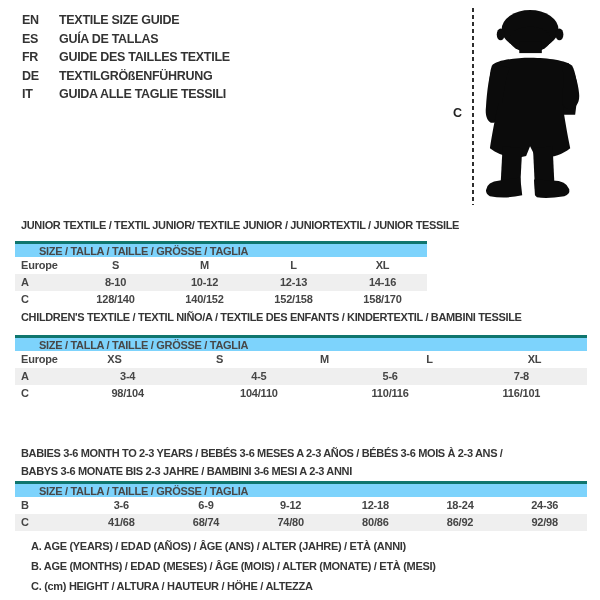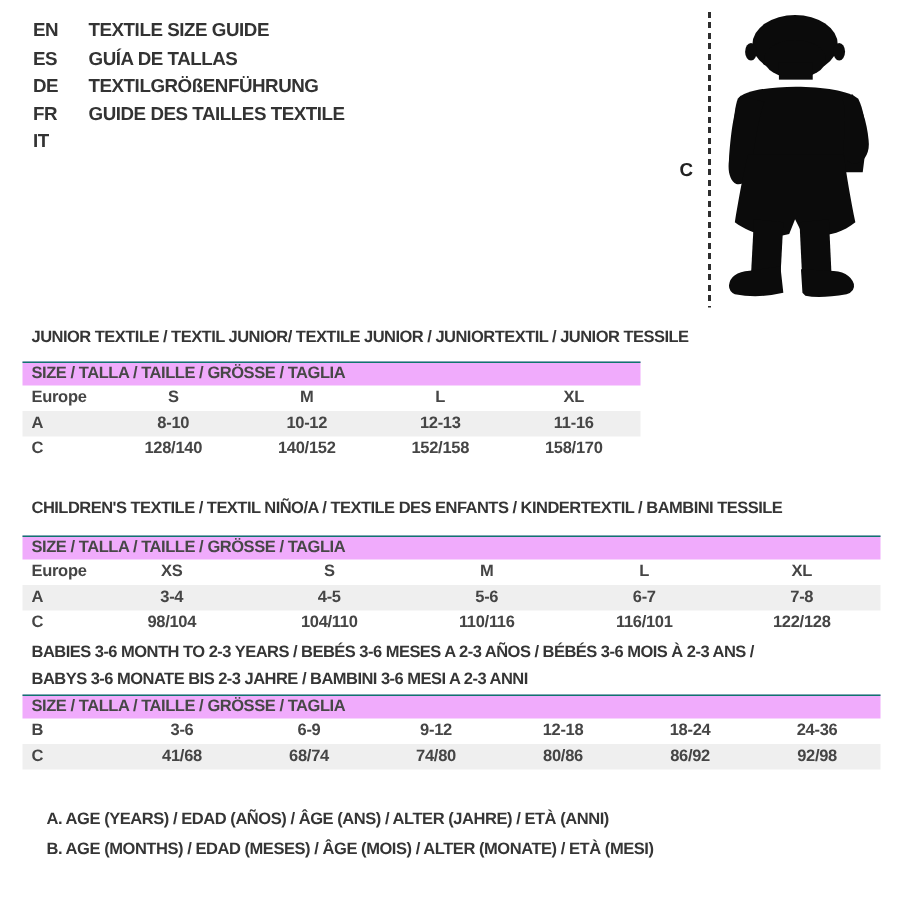--- a/index.html
+++ b/index.html
@@ -32,36 +32,36 @@
   }
   #fig-measure-label {
     position: absolute; left: 453px; top: 106px;
     font-weight: bold; font-size: 12.5px; color: #222;
   }
   #fig-svg { position: absolute; left: 484px; top: 8px; }
 
   
   .size-section { position: absolute; left: 15px; }
   #section-junior   { top: 216px; width: 412px; }
-  #section-children { top: 330px; width: 572px; }
-  #section-babies   { top: 426px; width: 572px; }
+  #section-children { top: 308px; width: 572px; }
+  #section-babies   { top: 444px; width: 572px; }
 
   .sec-heading {
     margin-left: 6px;
     font-weight: bold; font-size: 11px; letter-spacing: -0.35px;
     line-height: 18px; color: #353535; white-space: nowrap;
   }
   #section-junior .size-table   { margin-top: 7px; }
   #section-children .size-table { margin-top: 9px; }
   #section-babies .size-table   { margin-top: 1px; }
 
   .size-table { width: 100%; font-weight: bold; font-size: 11px; color: #454545; }
   .table-bar {
-    height: 16px; line-height: 15px; padding-left: 6px;
-    background: #f0abfc; border-top: 1px solid #0f766e;
+    height: 16px; line-height: 15px; padding-left: 24px;
+    background: #7dd3fc; border-top: 3px solid #0f766e;
     color: #474747; letter-spacing: -0.3px;
   }
   .trow { display: flex; height: 17px; line-height: 17px; letter-spacing: -0.2px; }
   .trow.striped { background: #efefef; }
   .trow .lbl { flex: none; padding-left: 6px; text-align: left; }
   #section-junior   .trow .lbl { width: 56px; }
   #section-children .trow .lbl { width: 47px; }
   #section-babies   .trow .lbl { width: 64px; }
   .trow .val { flex: 1 1 0; text-align: center; white-space: nowrap; }
 
@@ -80,29 +80,30 @@
   <div id="lang-list">
       <div class="lang-row">
         <span class="lang-code">EN</span>
         <span class="lang-label">TEXTILE SIZE GUIDE</span>
       </div>
       <div class="lang-row">
         <span class="lang-code">ES</span>
         <span class="lang-label">GUÍA DE TALLAS</span>
       </div>
       <div class="lang-row">
+        <span class="lang-code">FR</span>
+        <span class="lang-label">GUIDE DES TAILLES TEXTILE</span>
+      </div>
+      <div class="lang-row">
         <span class="lang-code">DE</span>
         <span class="lang-label">TEXTILGRÖßENFÜHRUNG</span>
       </div>
       <div class="lang-row">
-        <span class="lang-code">FR</span>
-        <span class="lang-label">GUIDE DES TAILLES TEXTILE</span>
-      </div>
-      <div class="lang-row">
         <span class="lang-code">IT</span>
+        <span class="lang-label">GUIDA ALLE TAGLIE TESSILI</span>
       </div>
     </div>
 
   <div id="fig-dashes"></div>
   <div id="fig-measure-label">C</div>
   <svg id="fig-svg" width="98" height="198" viewBox="0 0 100 200">
     <g fill="#0b0b0b">
       <ellipse cx="47" cy="21" rx="29" ry="20"></ellipse>
       <ellipse cx="17" cy="26" rx="4" ry="6"></ellipse>
       <ellipse cx="77" cy="26" rx="4" ry="6"></ellipse>
@@ -128,21 +129,21 @@
           <span class="val">S</span>
           <span class="val">M</span>
           <span class="val">L</span>
           <span class="val">XL</span>
         </div>
         <div class="trow striped">
           <span class="lbl">A</span>
           <span class="val">8-10</span>
           <span class="val">10-12</span>
           <span class="val">12-13</span>
-          <span class="val">11-16</span>
+          <span class="val">14-16</span>
         </div>
         <div class="trow">
           <span class="lbl">C</span>
           <span class="val">128/140</span>
           <span class="val">140/152</span>
           <span class="val">152/158</span>
           <span class="val">158/170</span>
         </div>
       </div>
     </section>
@@ -156,30 +157,28 @@
           <span class="val">S</span>
           <span class="val">M</span>
           <span class="val">L</span>
           <span class="val">XL</span>
         </div>
         <div class="trow striped">
           <span class="lbl">A</span>
           <span class="val">3-4</span>
           <span class="val">4-5</span>
           <span class="val">5-6</span>
-          <span class="val">6-7</span>
           <span class="val">7-8</span>
         </div>
         <div class="trow">
           <span class="lbl">C</span>
           <span class="val">98/104</span>
           <span class="val">104/110</span>
           <span class="val">110/116</span>
           <span class="val">116/101</span>
-          <span class="val">122/128</span>
         </div>
       </div>
     </section>
   <section class="size-section" id="section-babies">
       <div class="sec-heading">BABIES 3-6 MONTH TO 2-3 YEARS / BEBÉS 3-6 MESES A 2-3 AÑOS / BÉBÉS 3-6 MOIS À 2-3 ANS /</div>
       <div class="sec-heading">BABYS 3-6 MONATE BIS 2-3 JAHRE / BAMBINI 3-6 MESI A 2-3 ANNI</div>
       <div class="size-table">
         <div class="table-bar">SIZE / TALLA / TAILLE / GRÖSSE / TAGLIA</div>
         <div class="trow">
           <span class="lbl">B</span>
@@ -198,15 +197,16 @@
           <span class="val">80/86</span>
           <span class="val">86/92</span>
           <span class="val">92/98</span>
         </div>
       </div>
     </section>
 
   <div id="notes">
       <div class="note-line">A. AGE (YEARS) / EDAD (AÑOS) / ÂGE (ANS) / ALTER (JAHRE) / ETÀ (ANNI)</div>
       <div class="note-line">B. AGE (MONTHS) / EDAD (MESES) / ÂGE (MOIS) / ALTER (MONATE) / ETÀ (MESI)</div>
+      <div class="note-line">C. (cm) HEIGHT / ALTURA / HAUTEUR / HÖHE / ALTEZZA</div>
     </div>
 
 </div>
 
 </body></html>

